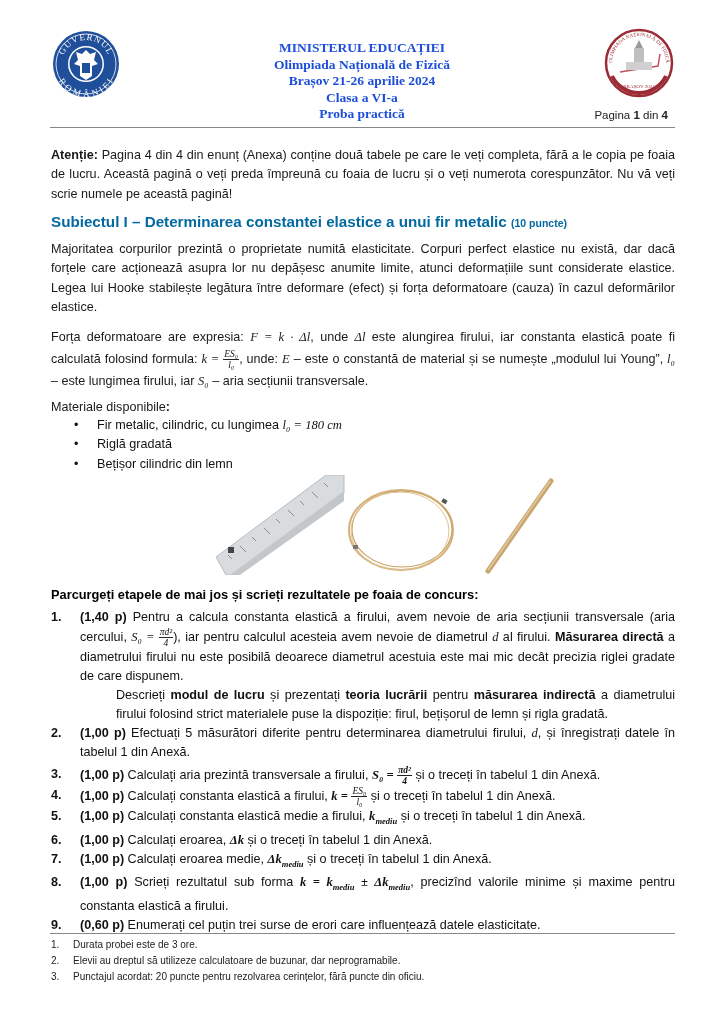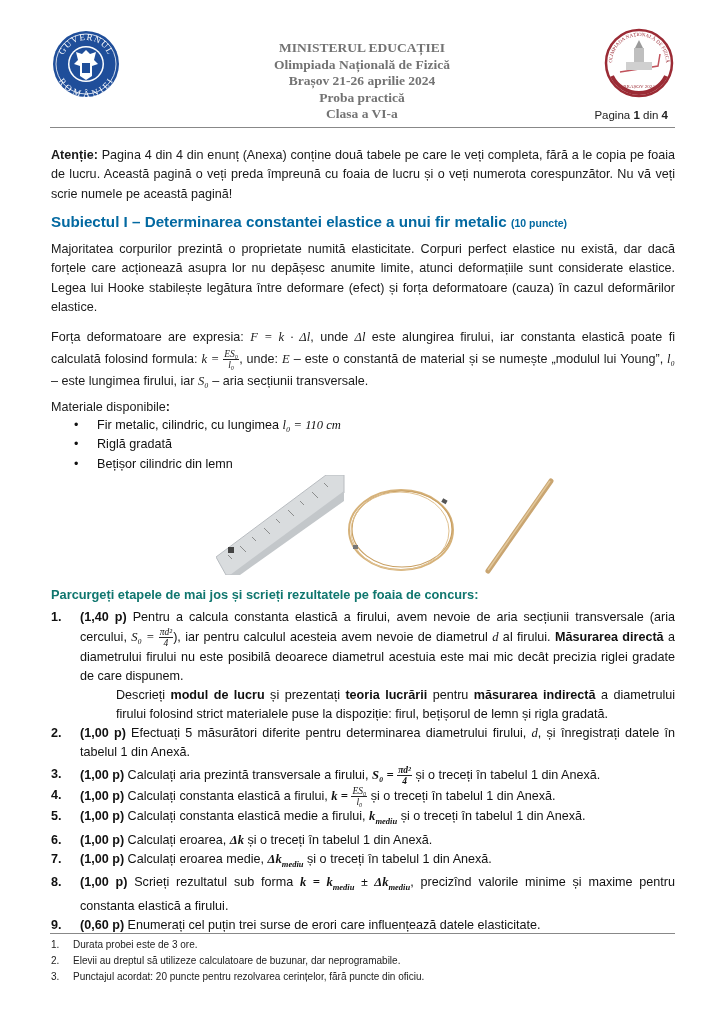--- a/index.html
+++ b/index.html
@@ -4,21 +4,21 @@
 <style>
   html, body { margin:0; padding:0; background:#fff; }
   body { width:724px; height:1024px; position:relative; overflow:hidden;
          font-family:"Liberation Sans", sans-serif; color:#111; }
   .page { position:absolute; left:0; top:0; width:724px; height:1024px; }
 
   
   .logo-left { position:absolute; left:52px; top:30px; width:68px; height:68px; }
   .logo-right { position:absolute; left:604px; top:26px; width:70px; height:74px; }
   .header-center { position:absolute; left:200px; top:40px; width:324px; text-align:center;
-    font-family:"Liberation Serif", serif; font-weight:bold; font-size:13.5px; line-height:16.5px; color:#737373; }
+    font-family:"Liberation Serif", serif; font-weight:bold; font-size:13.5px; line-height:16.5px; color:#1d4ed8; }
   .page-num { position:absolute; right:56px; top:109px; font-size:11.5px; color:#222; }
   .page-num b { font-weight:bold; }
   .hr-top { position:absolute; left:50px; top:127px; width:625px; height:1px; background:#888; }
 
   .text { position:absolute; left:51px; width:624px; font-size:12.6px; line-height:19.3px; color:#1a1a1a; }
   .just { text-align:justify; }
   .attn { top:146px; }
   .h-subject { position:absolute; left:51px; top:213px; font-size:15.2px; font-weight:bold; color:#0369a1; }
   .h-subject small { font-size:10.5px; }
   .intro { top:240px; }
@@ -30,21 +30,21 @@
 
   .math { font-family:"Liberation Serif", serif; font-style:italic; }
   .frac { display:inline-block; vertical-align:middle; text-align:center; font-family:"Liberation Serif", serif; font-style:italic; font-size:9.5px; line-height:10px; }
   .frac .num { display:block; border-bottom:1px solid #222; padding:0 1px; }
   .frac .den { display:block; }
   sub { font-size:8.5px; }
 
   
   .images { position:absolute; left:216px; top:475px; width:340px; height:100px; }
 
-  .steps-title { position:absolute; left:51px; top:587px; font-size:12.8px; font-weight:bold; color:#0f766e; }
+  .steps-title { position:absolute; left:51px; top:587px; font-size:12.8px; font-weight:bold; color:#000000; }
   .steps { position:absolute; left:51px; top:604px; width:624px; margin:0; padding:0; list-style:none; font-size:12.6px; line-height:19px; }
   .steps li { position:relative; padding-left:29px; text-align:justify; }
   .steps li .num { position:absolute; left:0; top:0; font-weight:bold; }
   .steps li .pts { font-weight:bold; }
   .steps b { font-weight:bold; }
   .bm { font-family:"Liberation Serif", serif; font-style:italic; font-weight:bold; }
 
   .hr-bottom { position:absolute; left:50px; top:933px; width:625px; height:1px; background:#888; }
   .footnotes { position:absolute; left:51px; top:937px; margin:0; padding:0; list-style:none; font-size:10px; line-height:16px; color:#222; }
   .footnotes li { position:relative; padding-left:22px; }
@@ -65,22 +65,22 @@
     <path id="arcTop" d="M10 34 A24 24 0 0 1 58 34" fill="none"></path>
     <path id="arcBot" d="M10 36 A24 24 0 0 0 58 36" fill="none"></path>
     <text font-family="Liberation Serif, serif" font-size="9" fill="#fff" letter-spacing="1"><textPath href="#arcTop" startOffset="50%" text-anchor="middle">GUVERNUL</textPath></text>
     <text font-family="Liberation Serif, serif" font-size="9" fill="#fff" letter-spacing="1" dy="7"><textPath href="#arcBot" startOffset="50%" text-anchor="middle">ROMÂNIEI</textPath></text>
   </svg>
 
   <div class="header-center">
     <div>MINISTERUL EDUCAȚIEI</div>
     <div>Olimpiada Națională de Fizică</div>
     <div>Brașov 21-26 aprilie 2024</div>
+    <div>Clasa a VI-a</div>
     <div>Proba practică</div>
-    <div>Clasa a VI-a</div>
   </div>
 
   <svg class="logo-right" viewBox="0 0 70 74">
     <circle cx="35" cy="37" r="33" fill="none" stroke="#9b2b35" stroke-width="2.5"></circle>
     <path d="M8 50 A30 30 0 0 0 62 50" fill="none" stroke="#9b2b35" stroke-width="4"></path>
     <path d="M16 46 L54 40 L56 28" fill="none" stroke="#c0535c" stroke-width="1.5"></path>
     <rect x="30" y="22" width="10" height="20" fill="#bfbfbf"></rect>
     <polygon points="35,14 31,22 39,22" fill="#9a9a9a"></polygon>
     <rect x="22" y="36" width="26" height="8" fill="#d0d0d0"></rect>
     <path id="arcR" d="M8 37 A27 27 0 0 1 62 37" fill="none"></path>
@@ -108,21 +108,21 @@
 
   <div class="text just formula-p">
     <span>Forța deformatoare are expresia: </span><span class="math">F = k · Δl</span><span>, unde </span><span class="math">Δl</span><span> este alungirea firului, iar constanta elastică poate fi calculată folosind formula: </span><span class="math">k =</span>
     <span class="frac"><span class="num">ES₀</span><span class="den">l₀</span></span><span>, unde: </span><span class="math">E</span><span> – este o constantă de material și se numește „modulul lui Young”, </span><span class="math">l₀</span><span> –  este lungimea firului, iar </span><span class="math">S₀</span><span> – aria secțiunii transversale.</span>
   </div>
 
   <div class="text mat-title">
     <span>Materiale disponibile</span><b>:</b>
   </div>
   <ul class="mat-list">
-    <li><span>Fir metalic, cilindric, cu lungimea </span><span class="math">l₀ = 110 cm</span></li>
+    <li><span>Fir metalic, cilindric, cu lungimea </span><span class="math">l₀ = 180 cm</span></li>
     <li><span>Riglă gradată</span></li>
     <li><span>Bețișor cilindric din lemn</span></li>
   </ul>
 
   <svg class="images" viewBox="0 0 340 100">
     <g>
       <polygon points="0,82 110,0 128,0 128,18 20,100 10,100" fill="#d9dcde" stroke="#b8bcc0" stroke-width="1"></polygon>
       <polygon points="14,100 128,16 128,26 24,100" fill="#c3c7ca"></polygon>
       <g stroke="#777" stroke-width="0.8">
         <line x1="12" y1="80" x2="16" y2="84"></line>

